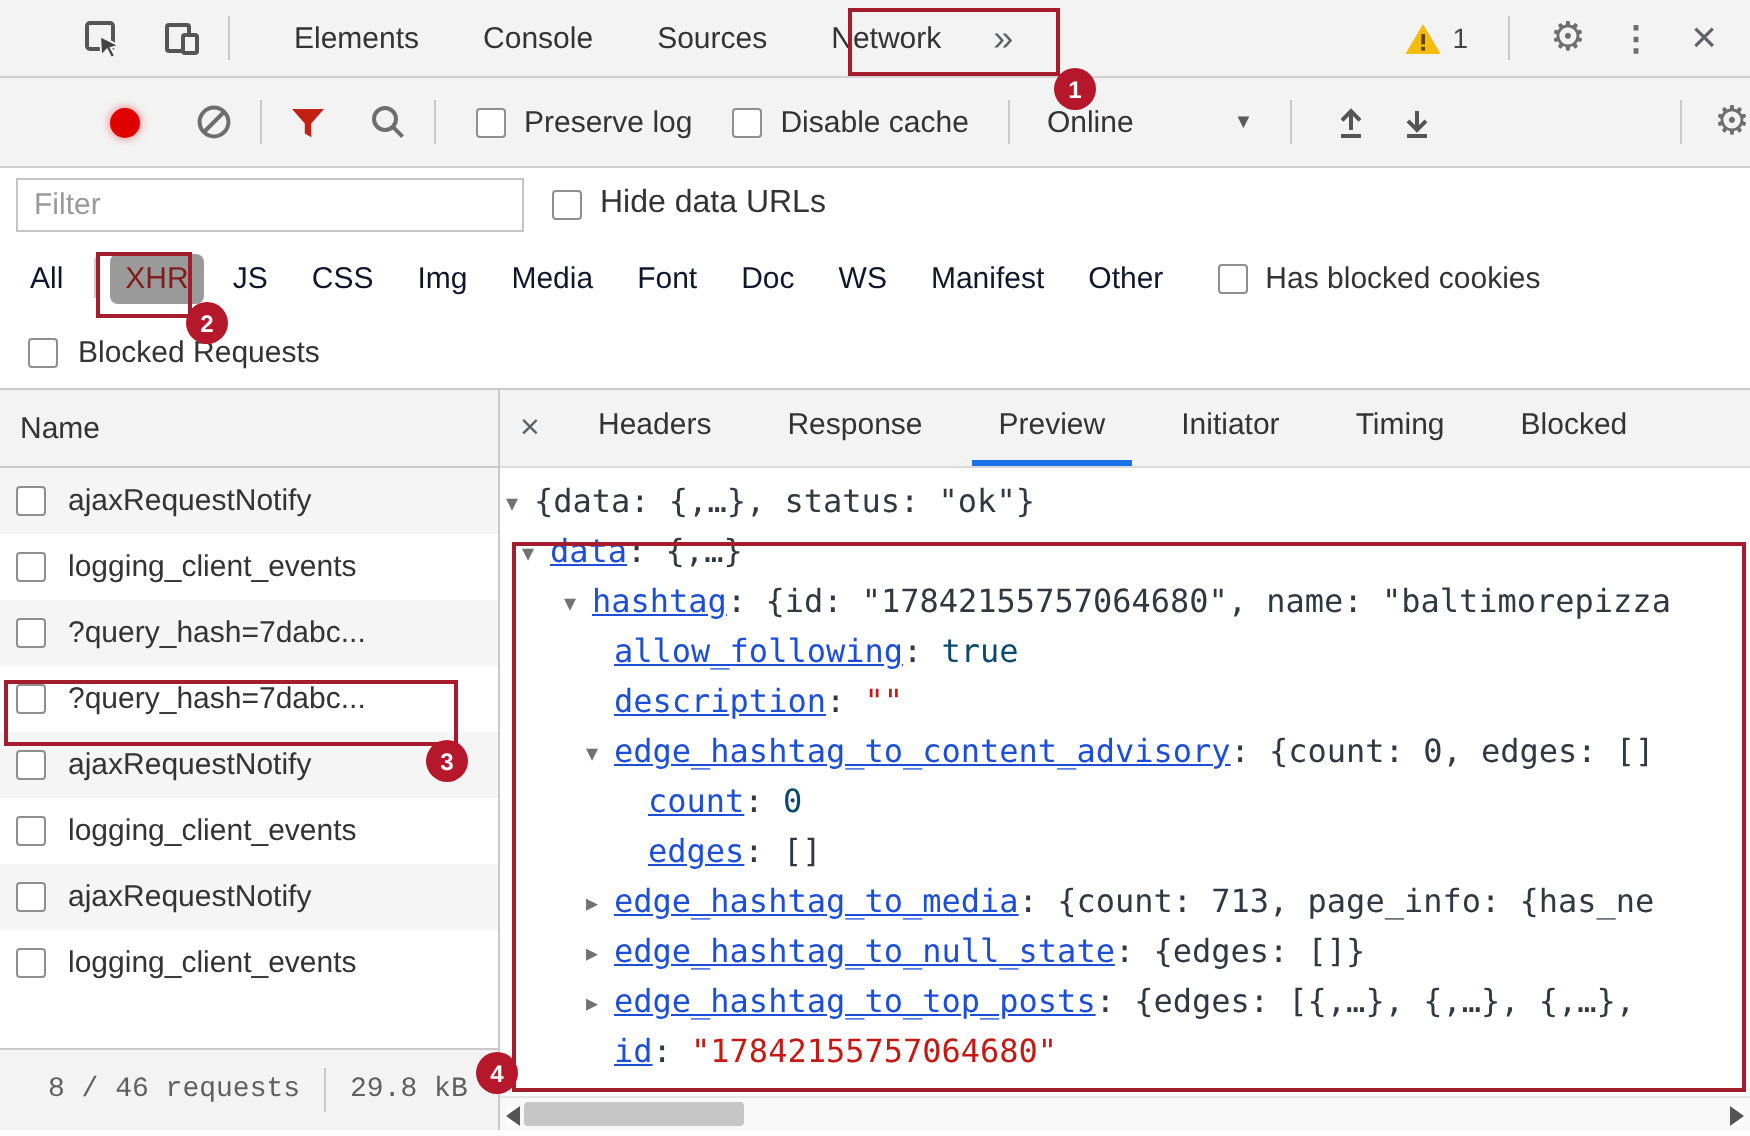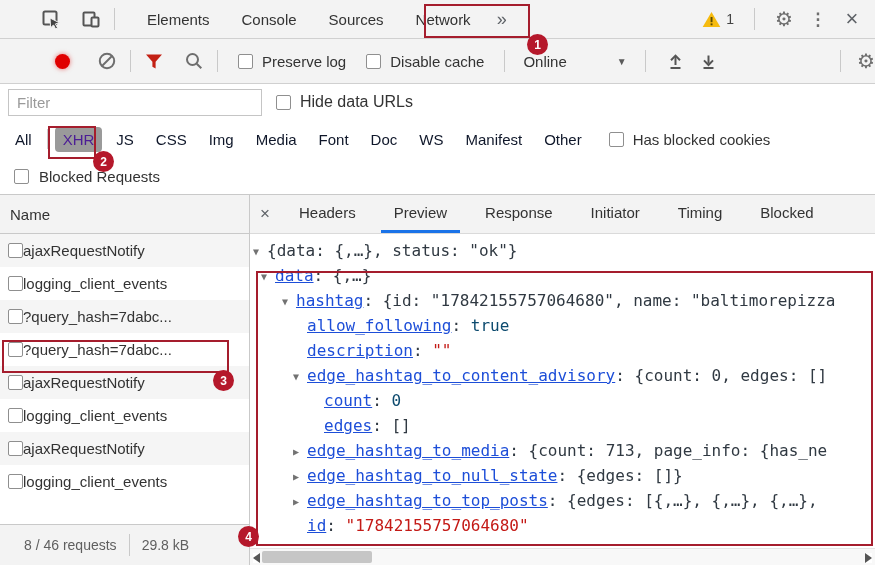--- a/index.html
+++ b/index.html
@@ -40,39 +40,39 @@
   .filterrow { height:36px; background:#fff; display:flex; align-items:center; }
   .filter-input { width:254px; height:27px; margin-left:8px; border:1px solid #c5c5c5;
                   background:#fff; font-size:15px; padding:0 8px; color:#333;
                   font-family:"Liberation Sans",sans-serif; outline:none; }
   .filter-input::placeholder { color:#9a9a9a; }
 
   
   .typesrow { height:38px; background:#fff; display:flex; align-items:center; font-size:15px; }
   .type-pill { padding:4px 8px; margin:0 3px; border-radius:4px; color:#0f172a; cursor:default; }
   .type-pill.all { margin-left:7px; }
-  .type-pill.selected { background:#9a9a9a; color:#4c1d95; }
+  .type-pill.selected { background:#9a9a9a; color:#7f1d1d; }
   .types-div { width:1px; height:20px; background:#ccc; margin:0 4px; }
 
   
   .blockedrow { height:37px; background:#fff; border-bottom:1px solid #c9c9c9;
                 display:flex; align-items:center; font-size:15px; }
   .blockedrow .cb { margin-left:14px; margin-right:10px; }
 
   
   .main { display:flex; height:370px; }
   .left { width:250px; border-right:1px solid #c9c9c9; display:flex; flex-direction:column; background:#fff;justify-content:center; }
   .left-header { height:39px; background:#f3f3f3; border-bottom:1px solid #c9c9c9;
                  display:flex; align-items:center; padding-left:10px; font-size:15px; color:#333; flex:none; }
   .req-rows { flex:1; overflow:hidden; }
-  .req-row { height:33px; display:flex; align-items:center; padding-left:8px;
+  .req-row { height:33px; display:flex; align-items:center; gap:11px; padding-left:8px;
              font-size:15px; color:#333; white-space:nowrap; overflow:hidden; }
   .req-row:nth-child(odd) { background:#f5f5f5; }
   .left-status { height:41px; flex:none; background:#f3f3f3; border-top:1px solid #c9c9c9;
-                 display:flex; align-items:center; font-size:14px; color:#5f5f5f; }
+                 display:flex; align-items:center; font-size:14px; color:#5f5f5f;font-family:Liberation Mono, monospace; }
   .left-status .vdiv2 { width:1px; height:22px; background:#c9c9c9; margin:0 12px; }
   .left-status .txt1 { margin-left:24px; }
 
   .right { flex:1; display:flex; flex-direction:column; overflow:hidden; background:#fff; }
   .right-tabbar { height:39px; background:#f3f3f3; border-bottom:1px solid #dadada;
                   display:flex; align-items:stretch; font-size:15px; color:#333; flex:none; }
   .rt-close { width:30px; display:flex; align-items:center; justify-content:center;
               color:#5f6368; font-size:17px; }
   .det-tab { display:flex; align-items:center; padding:0 13px; border-bottom:3px solid transparent;
              margin:0 6px; }
@@ -280,22 +280,22 @@
         <span class="txt1">8 / 46 requests</span>
         <span class="vdiv2"></span>
         <span>29.8 kB</span>
       </div>
     </div>
 
     <div class="right">
       <div class="right-tabbar">
         <span class="rt-close">×</span>
         <span class="det-tab">Headers</span>
+        <span class="det-tab">Response</span>
         <span class="det-tab active">Preview</span>
-        <span class="det-tab">Response</span>
         <span class="det-tab">Initiator</span>
         <span class="det-tab">Timing</span>
         <span class="det-tab">Blocked</span>
       </div>
 
       <div class="preview">
         <div class="pline lvl0"><span class="mk">▼</span><span class="p">{data: {,…}, status: "ok"}</span></div>
         <div class="pline lvl1"><span class="mk">▼</span><span class="k">data</span><span class="p">: {,…}</span></div>
         <div class="pline lvl2"><span class="mk">▼</span><span class="k">hashtag</span><span class="p">: {id: "17842155757064680", name: "baltimorepizza</span></div>
         <div class="pline lvl3"><span class="mk"></span><span class="k">allow_following</span><span class="p">: </span><span class="n">true</span></div>

